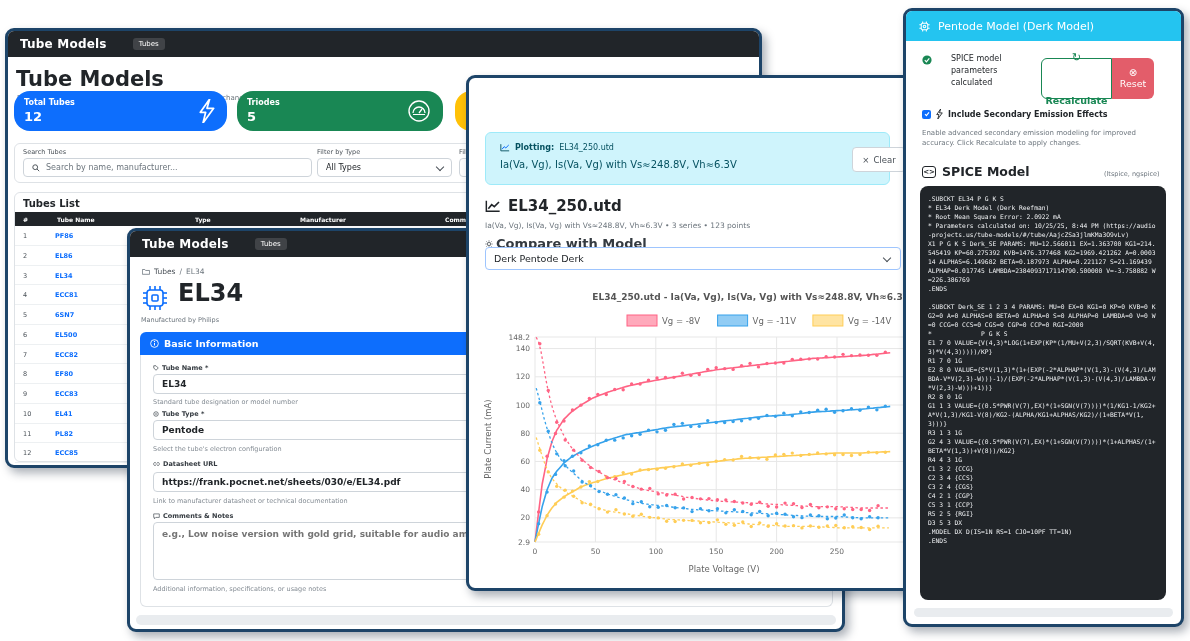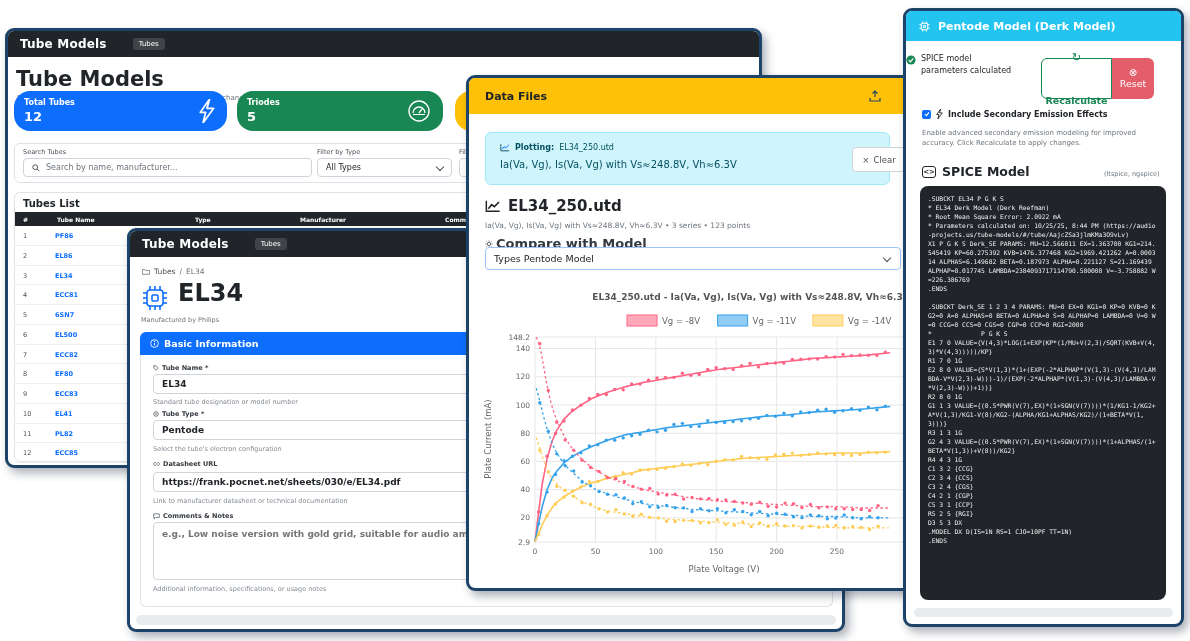--- a/index.html
+++ b/index.html
@@ -257,30 +257,20 @@
           </svg>
         <span>Comments &amp; Notes</span>
       </div>
       <textarea class="input-box" style="left: 12px; top: 167px; width: 668px; height: 58px; padding-top: 6px; resize: none; font-weight: bold; color: rgb(108, 117, 125);" placeholder="e.g., Low noise version with gold grid, suitable for audio amplification"></textarea>
       <div class="abs helper" style="left:12px; top:230px;">Additional information, specifications, or usage notes</div>
     </div>
     <div class="abs" style="left:6px; top:384px; width:700px; height:10px; background:#e9ecef; border-radius:5px;"></div>
   </div>
 
   <div class="window" style="left:466px; top:75px; width:458px; height:516px;">
-    <div class="abs" style="left:0; top:0; width:452px; height:36px; background:#ffc107; display:flex; align-items:center; padding:0 16px;">
-      <span style="font-size:11px; font-weight:bold; color:#212529;">Data Files</span>
-      <span style="margin-left:auto; margin-right:24px;">
-        <svg width="12" height="12" viewBox="0 0 12 12">
-            <path d="M1 8 v3 h10 v-3" fill="none" stroke="#1d4468" stroke-width="1.2"></path>
-            <line x1="6" y1="1" x2="6" y2="7" stroke="#1d4468" stroke-width="1.2"></line>
-            <path d="M3.5 3.5 L6 1 L8.5 3.5" fill="none" stroke="#1d4468" stroke-width="1.2"></path>
-          </svg>
-      </span>
-    </div>
 
     <div class="alert-info" style="left:16px; top:54px; width:405px; height:53px;">
       <div class="abs" style="left:14px; top:10px; display:flex; align-items:center; gap:5px; font-size:8px; font-weight:bold;">
         <span>
           <svg width="10" height="9" viewBox="0 0 12 10">
               <polyline points="1,1 1,9 11,9" fill="none" stroke="#055160" stroke-width="1.1"></polyline>
               <polyline points="2.5,7 5,4 7,5.5 10.5,2" fill="none" stroke="#0d6efd" stroke-width="1.2"></polyline>
             </svg>
         </span>
         <span>Plotting:</span>
@@ -314,21 +304,21 @@
             <line x1="8" y1="5" x2="9.5" y2="5"></line>
             <line x1="1.8" y1="1.8" x2="2.9" y2="2.9"></line>
             <line x1="7.1" y1="7.1" x2="8.2" y2="8.2"></line>
             <line x1="8.2" y1="1.8" x2="7.1" y2="2.9"></line>
             <line x1="2.9" y1="7.1" x2="1.8" y2="8.2"></line>
           </g>
         </svg>
       <span>Compare with Model</span>
     </div>
     <div class="input-box" style="left:16px; top:169px; width:416px; height:23px; border:1px solid #9ec5fe; font-size:9.5px;">
-      <span>Types Pentode Model</span>
+      <span>Derk Pentode Derk</span>
       <span class="chev" style="right:10px; top:7px;"></span>
     </div>
 
     <svg class="abs" style="left:10px; top:206px;" width="445" height="300" id="chart-svg">
         <defs>
           <clipPath id="plotclip">
             <rect x="40" y="46" width="415" height="216"></rect>
           </clipPath>
         </defs>
         <text x="272" y="16" text-anchor="middle" font-size="9" font-weight="bold" fill="#555">EL34_250.utd - Ia(Va, Vg), Is(Va, Vg) with Vs≈248.8V, Vh≈6.3V</text>
@@ -641,24 +631,24 @@
               <line x1="9" y1="3.5" x2="9" y2="1.5"></line>
               <line x1="5" y1="10.5" x2="5" y2="12.5"></line>
               <line x1="9" y1="10.5" x2="9" y2="12.5"></line>
               <line x1="3.5" y1="5" x2="1.5" y2="5"></line>
               <line x1="3.5" y1="9" x2="1.5" y2="9"></line>
               <line x1="10.5" y1="5" x2="12.5" y2="5"></line>
               <line x1="10.5" y1="9" x2="12.5" y2="9"></line>
             </g>
           </svg>
       </span>
-      <span style="font-size:11px; font-weight:bold; color:#fff;">Pentode Model (Derk Model)</span>
-    </div>
-
-    <div class="abs" style="left:0; top:42px; width:112px; display:flex; gap:5px;">
+      <span style="font-size:11px; font-weight:normal; color:#fff;">Pentode Model (Derk Model)</span>
+    </div>
+
+    <div class="abs" style="left:16px; top:42px; width:112px; display:flex; gap:19px;">
       <span style="margin-top:2px;">
         <svg width="10" height="10" viewBox="0 0 10 10">
             <circle cx="5" cy="5" r="4.6" fill="#198754"></circle>
             <polyline points="2.8,5.2 4.4,6.8 7.3,3.4" fill="none" stroke="#fff" stroke-width="1.2"></polyline>
           </svg>
       </span>
       <span style="font-size:8px; color:#212529; line-height:12px;">SPICE model parameters calculated</span>
     </div>
 
     <div class="btn-grouped" style="left:135px; top:47px;">

